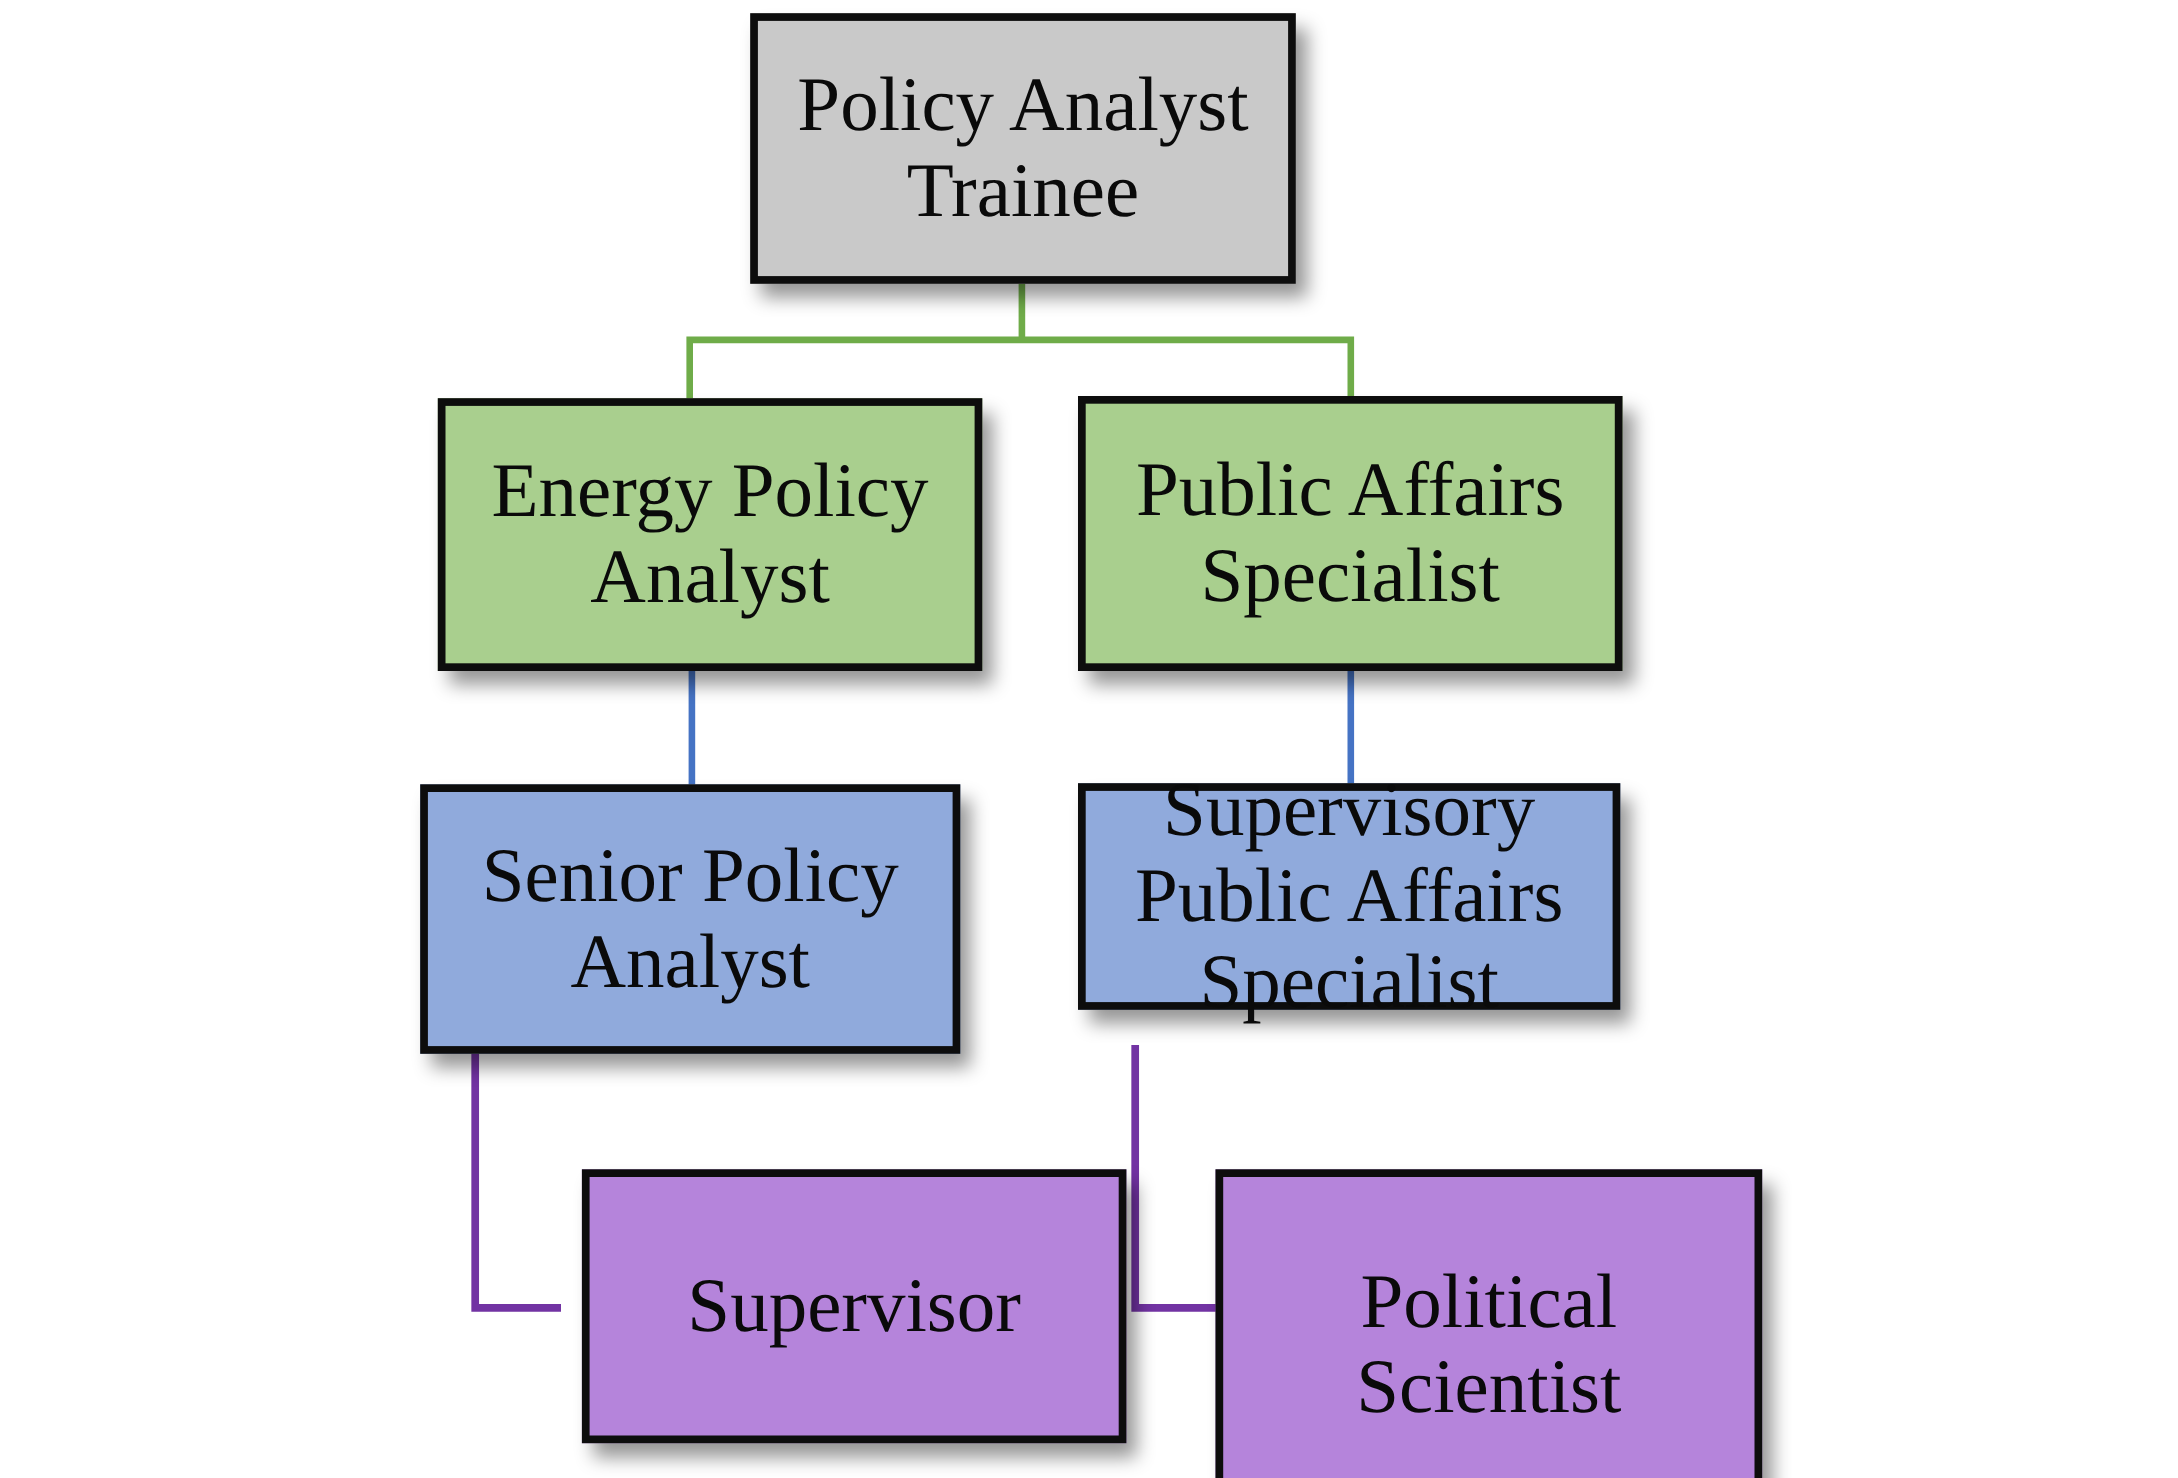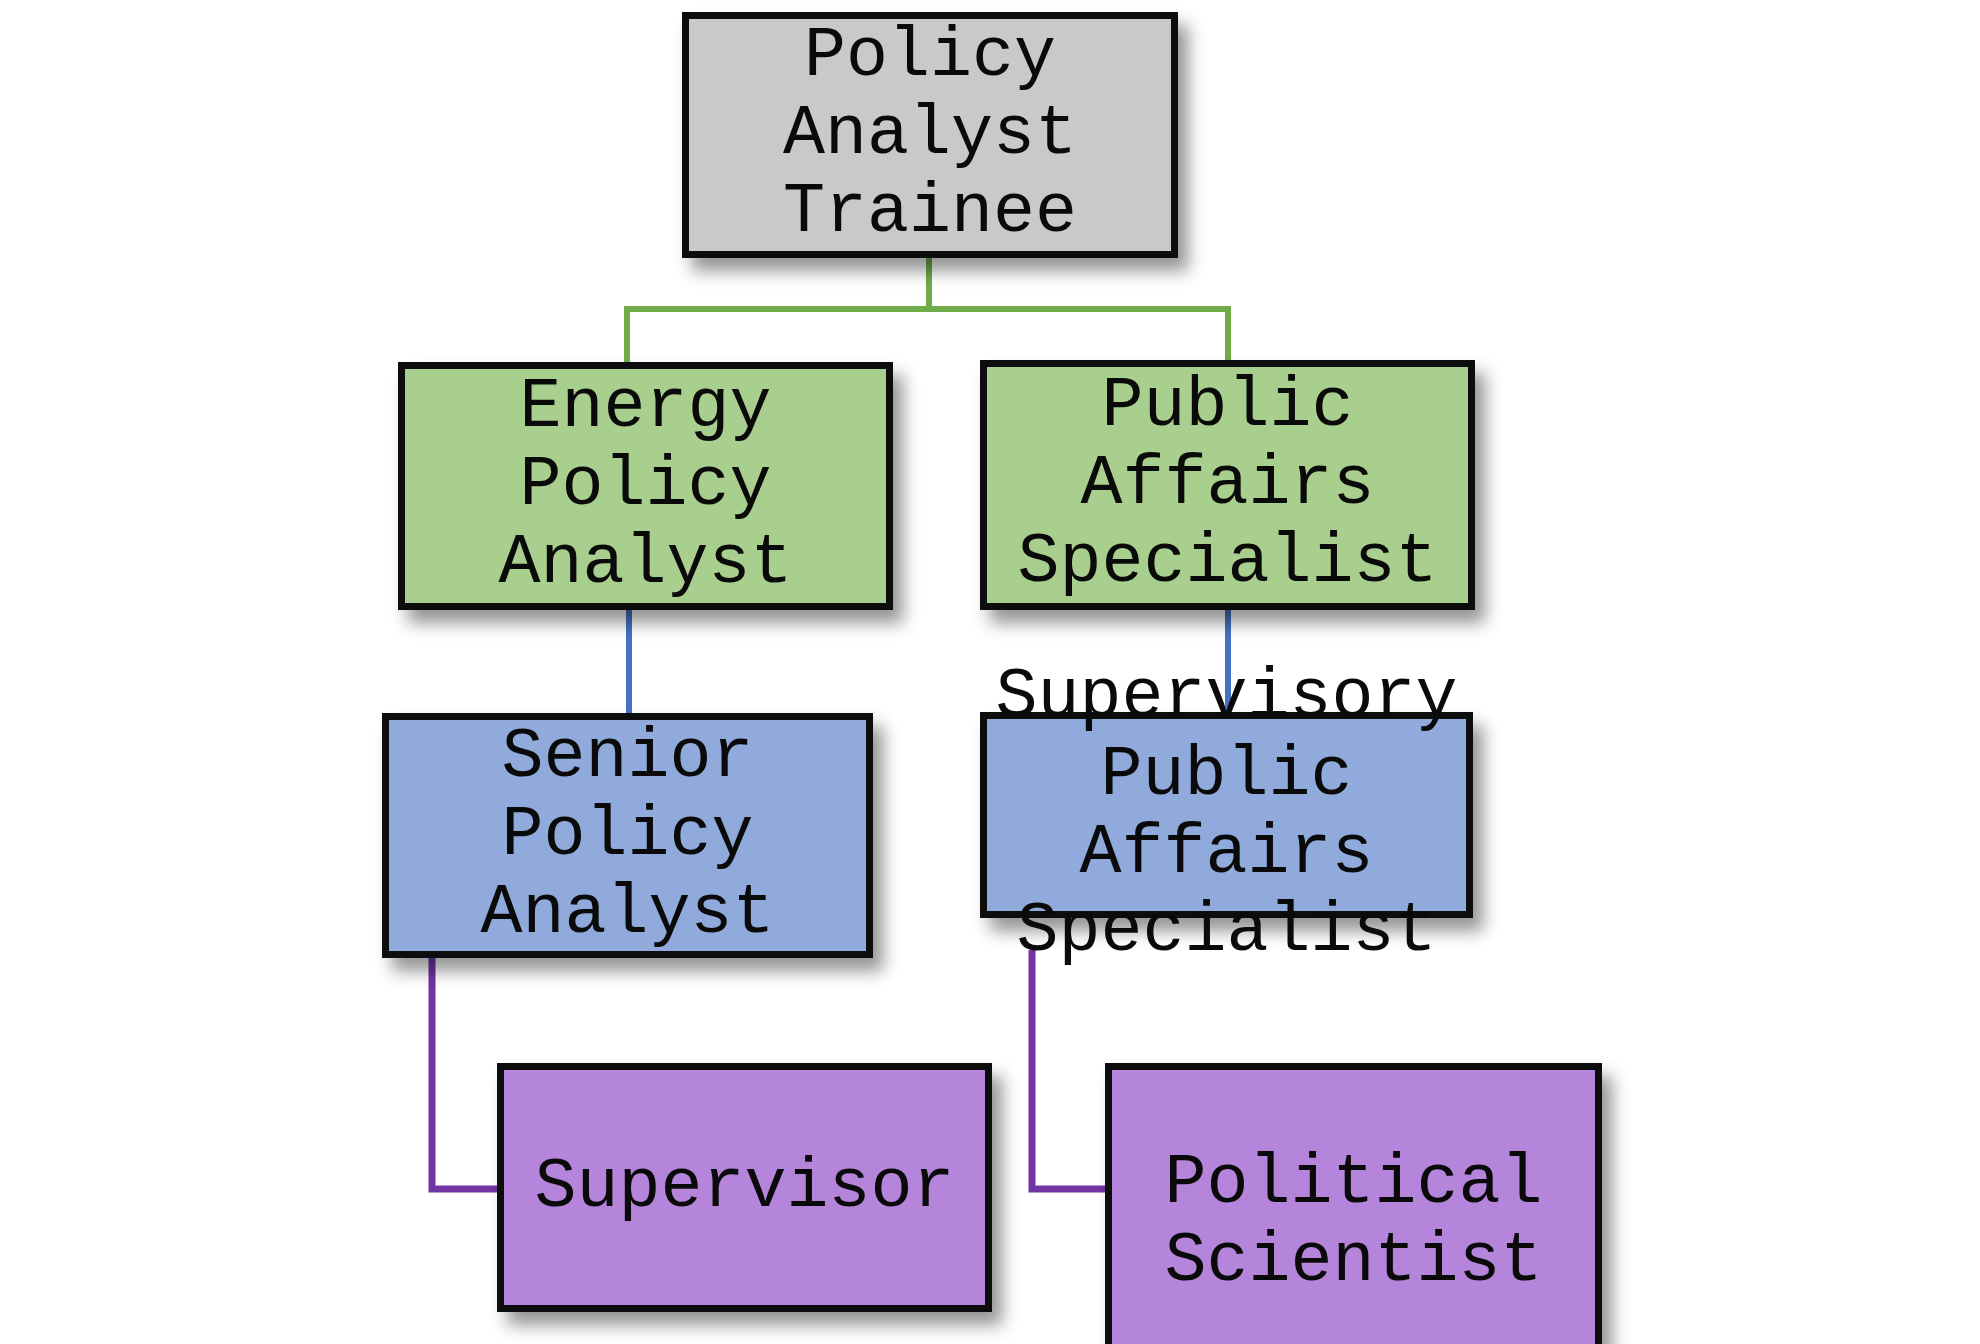--- a/index.html
+++ b/index.html
@@ -6,21 +6,21 @@
     margin: 0;
     padding: 0;
     background: #ffffff;
   }
   .canvas {
     position: relative;
     width: 1980px;
     height: 1344px;
     background: #ffffff;
     overflow: hidden;
-    font-family: Liberation Mono, monospace;
+    font-family: Liberation Serif, serif;
   }
   .connectors {
     position: absolute;
     left: 0;
     top: 0;
     z-index: 1;
   }
   .connectors path {
     fill: none;
     stroke-linejoin: miter;
@@ -75,21 +75,21 @@
     <span class="node-label">Senior Policy
 Analyst</span>
   </div>
 
   <div class="node" style="left: 980px; top: 712px; width: 493px; height: 206px; background-color: rgb(144, 170, 220);">
     <span class="node-label">Supervisory
 Public Affairs
 Specialist</span>
   </div>
 
-  <div class="node" style="left: 497px; top: 1063px; width: 495px; height: 249px; background-color: rgb(181, 132, 219);">
+  <div class="node" style="left: 529px; top: 1063px; width: 495px; height: 249px; background-color: rgb(181, 132, 219);">
     <span class="node-label">Supervisor</span>
   </div>
 
   <div class="node" style="left: 1105px; top: 1063px; width: 497px; height: 319px; background-color: rgb(181, 132, 219);">
     <span class="node-label">Political
 Scientist</span>
   </div>
 
 </div>
 

